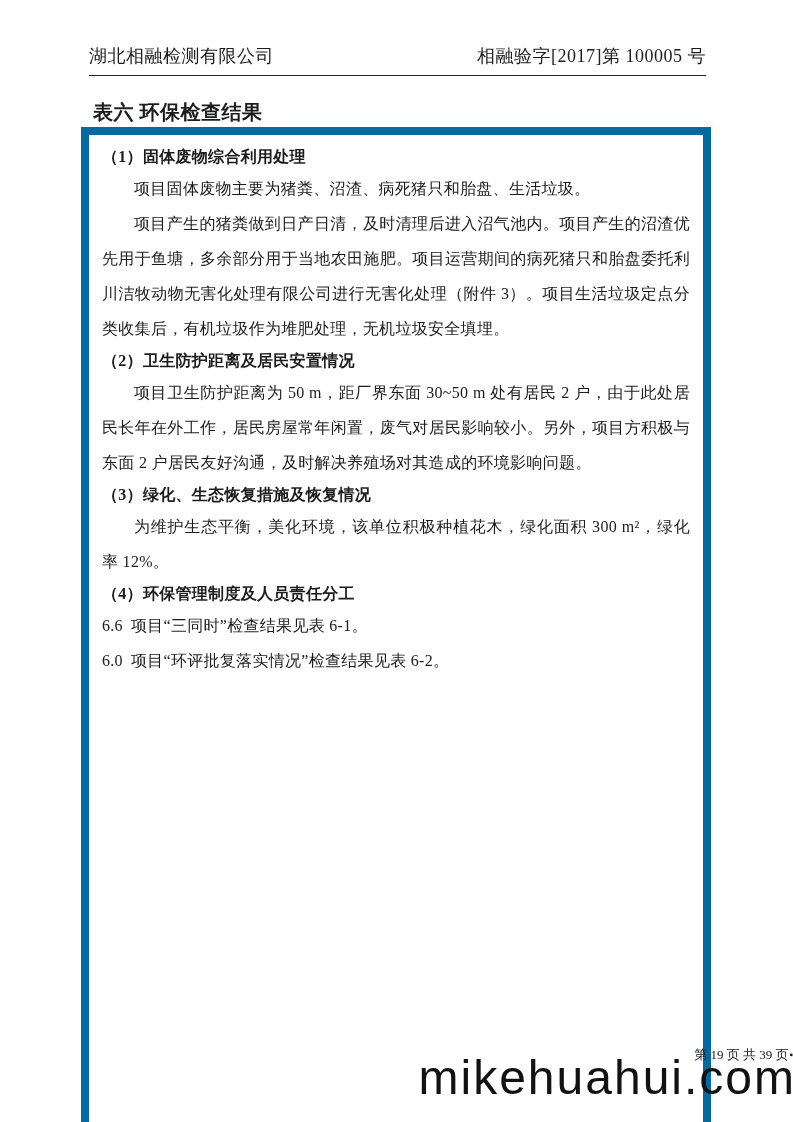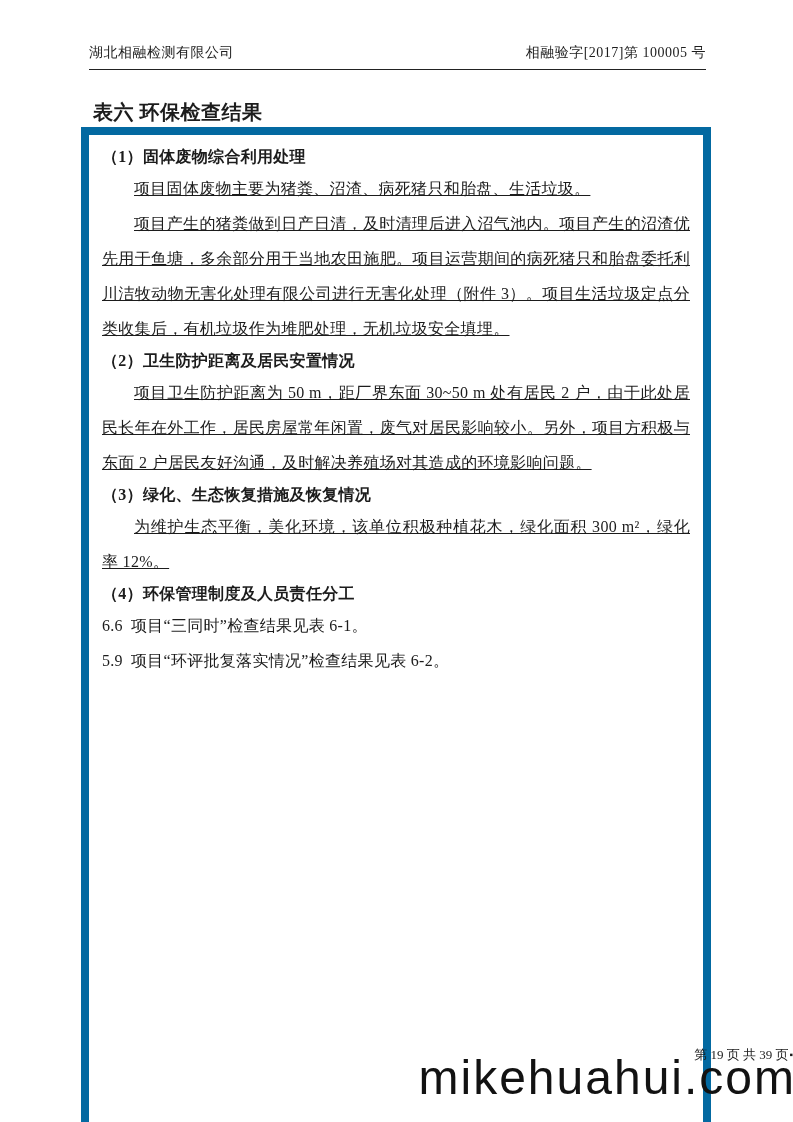--- a/index.html
+++ b/index.html
@@ -15,21 +15,21 @@
     color: #1c1c1c;
   }
   .header {
     position: absolute;
     top: 44px;
     left: 89px;
     width: 617px;
     display: flex;
     justify-content: space-between;
     align-items: flex-end;
-    font-size: 14px;
+    font-size: 18px;
     letter-spacing: 0.5px;
     padding-bottom: 7px;
     border-bottom: 1.5px solid #222222;
   }
   .doc-title {
     position: absolute;
     top: 99px;
     left: 93px;
     font-size: 20px;
     font-weight: 700;
@@ -49,21 +49,20 @@
     font-size: 16px;
     font-weight: 700;
     line-height: 29px;
     letter-spacing: 0.3px;
   }
   .para {
     line-height: 35px;
     text-indent: 2em;
     text-align: justify;
     letter-spacing: 0.3px;
-    text-decoration: underline;
   }
   .note {
     font-weight: 400;
     line-height: 35px;
     letter-spacing: 0.3px;
   }
   .note .note-num { margin-right: 8px; }
   .footer {
     position: absolute;
     top: 1046px;
@@ -121,21 +120,21 @@
 
     <div>
       <div class="sec-heading">（4）环保管理制度及人员责任分工</div>
     </div>
 
 
     <p class="note">
       <span class="note-num">6.6</span><span>项目“三同时”检查结果见表 6-1。</span>
     </p>
     <p class="note">
-      <span class="note-num">5.9</span><span>项目“环评批复落实情况”检查结果见表 6-2。</span>
+      <span class="note-num">6.0</span><span>项目“环评批复落实情况”检查结果见表 6-2。</span>
     </p>
 
   </div>
 
   <div class="footer">
     <span>第 19 页 共 39 页</span><span class="square">▪</span>
   </div>
 
   <div class="watermark">mikehuahui.com</div>
 

